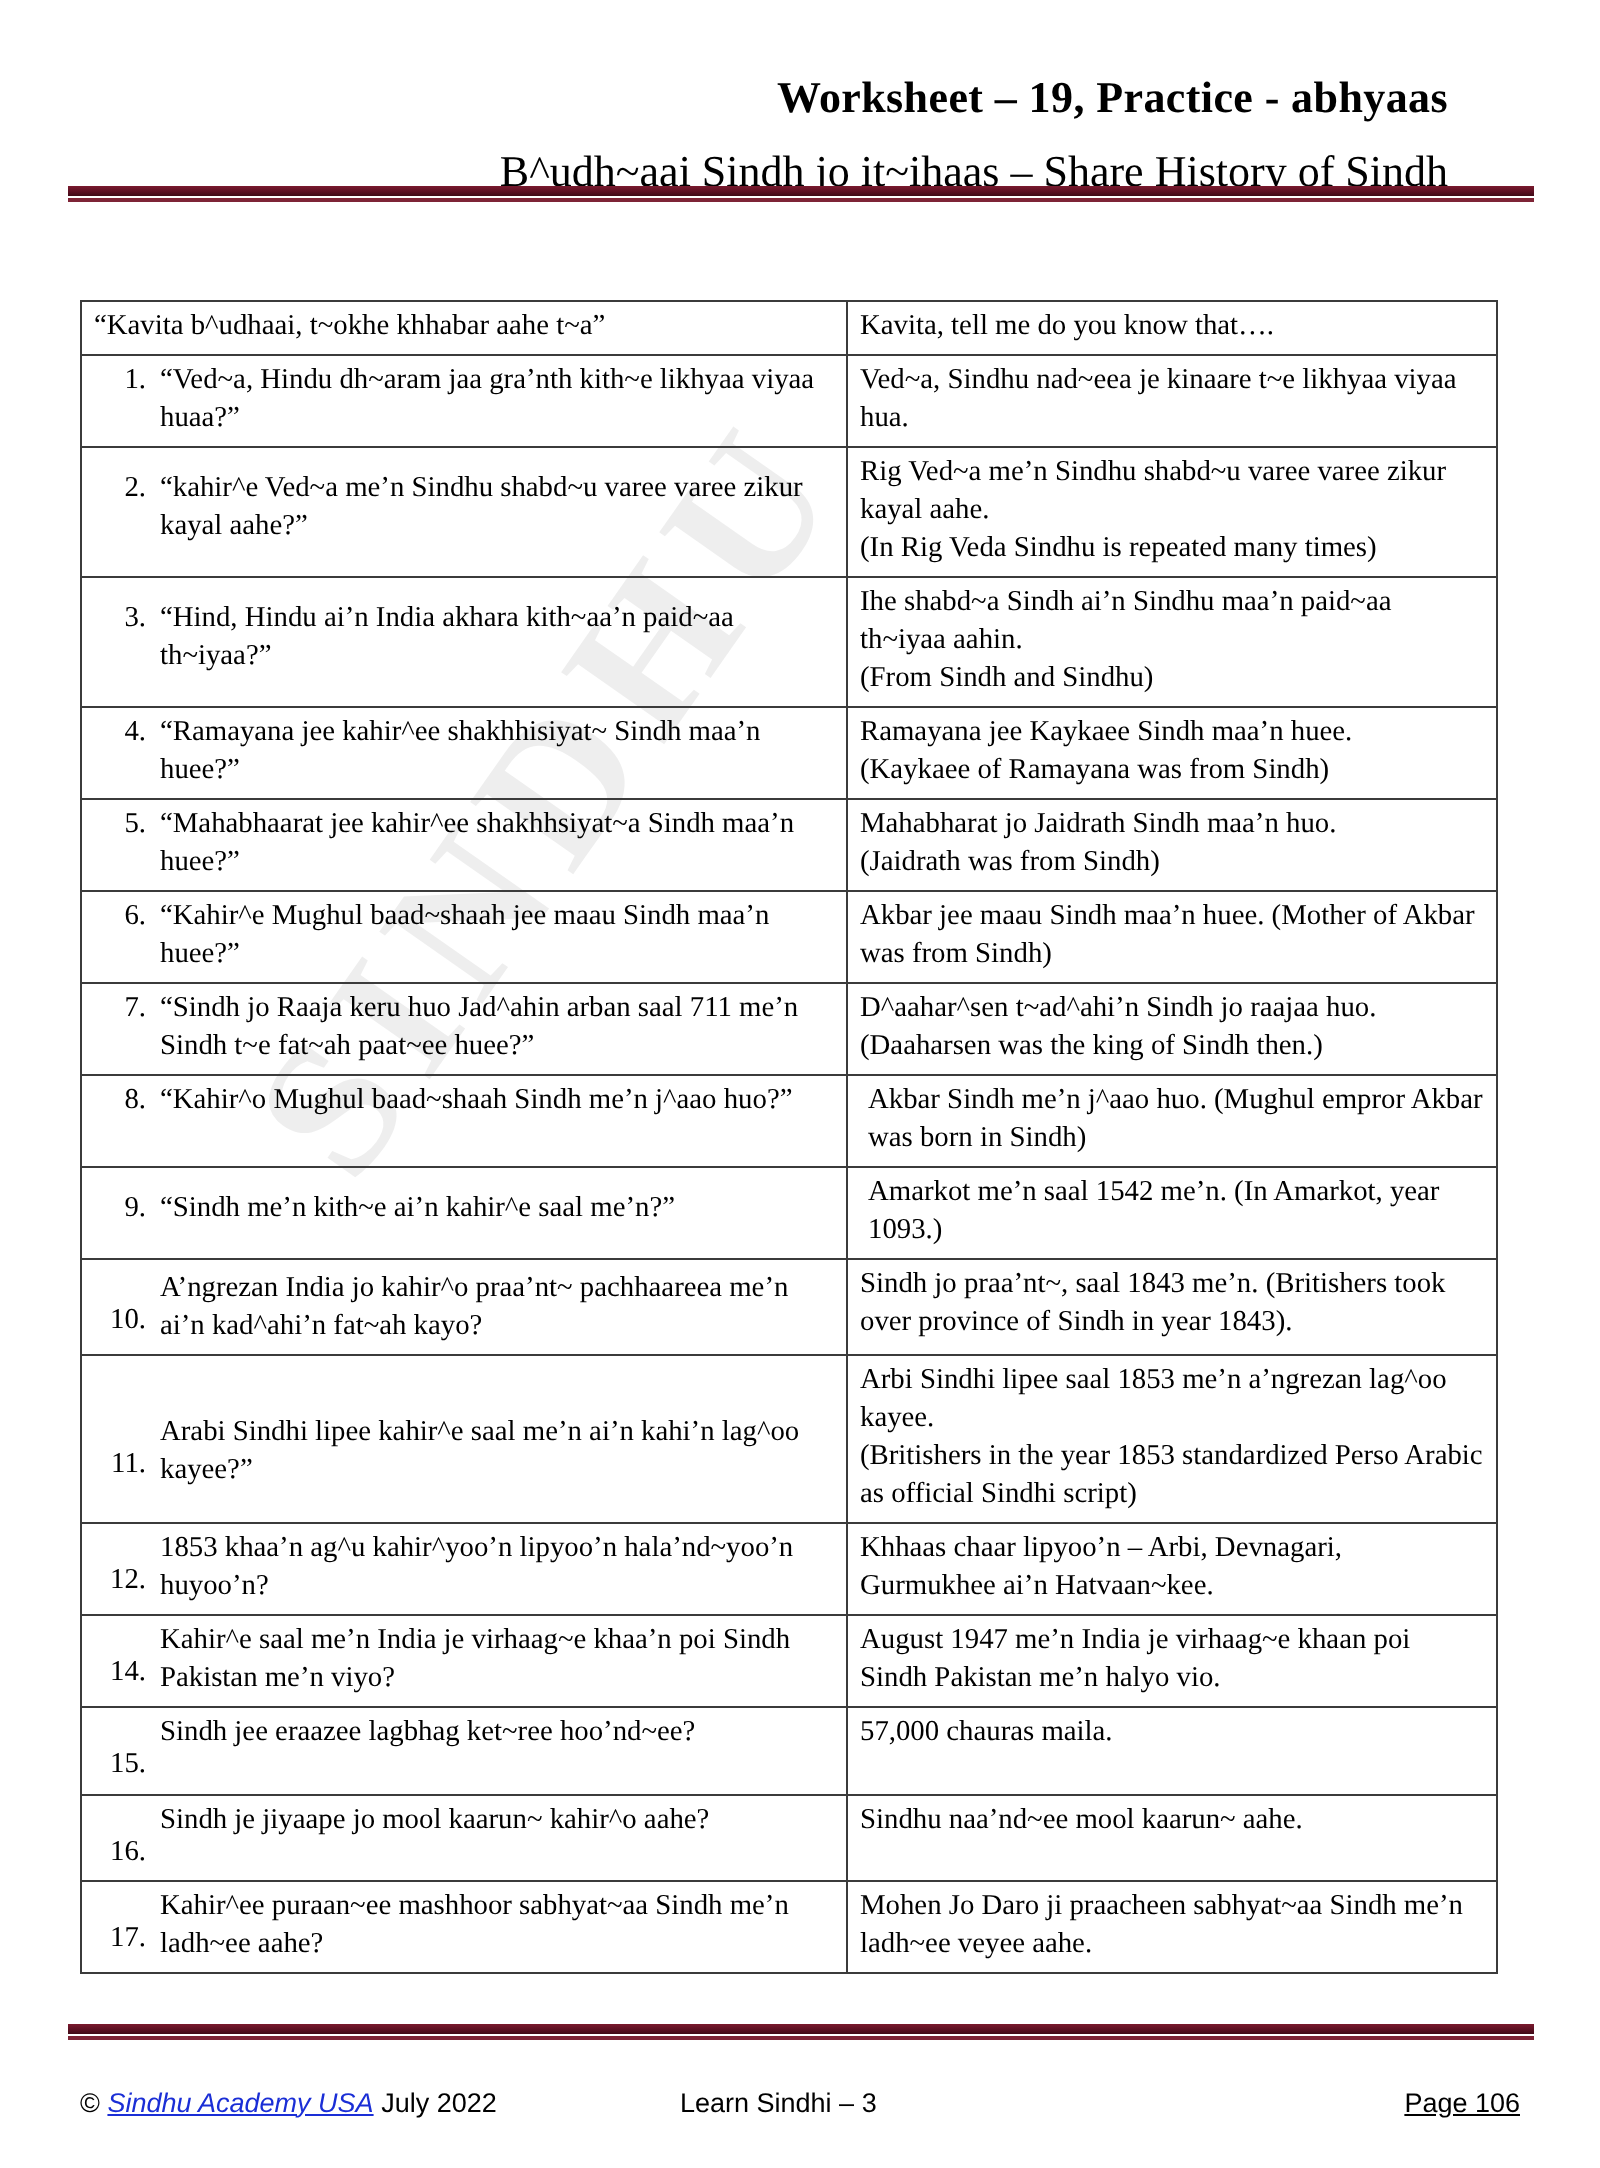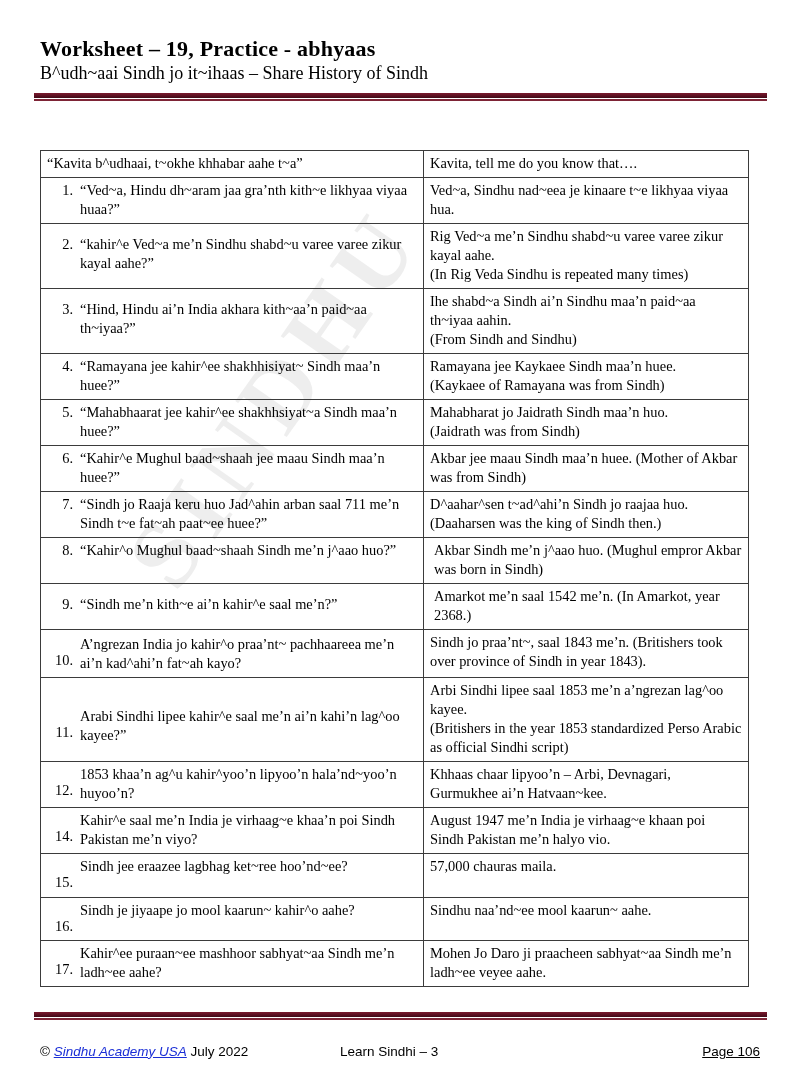--- a/index.html
+++ b/index.html
@@ -45,35 +45,35 @@
     color: rgba(120,120,125,0.13);
     white-space: nowrap;
   }
 
   
   .doc-header {
     position: absolute;
     left: 40px;
     top: 36px;
     width: 684px;
-    text-align: left;
+    text-align: right;
     z-index: 2;
   }
   .doc-title {
     font-size: 22px;
     font-weight: bold;
     line-height: 1.15;
     letter-spacing: 0.2px;
     white-space: nowrap;
   }
   .doc-subtitle {
-    font-size: 18px;
+    font-size: 22px;
     font-weight: normal;
     line-height: 1.2;
-    margin-top: 2px;
+    margin-top: 12px;
     white-space: nowrap;
   }
   .header-rule {
     position: absolute;
     left: 34px;
     top: 93px;
     width: 733px;
     z-index: 2;
   }
   .header-rule .bar-thick {
@@ -309,21 +309,21 @@
       </tr>
 
       <tr>
         <td class="col-q tall-9">
           <div class="q-cell">
             <span class="q-num">9.</span>
             <span class="q-text">“Sindh me’n kith~e ai’n kahir^e saal me’n?”</span>
           </div>
         </td>
         <td class="col-a">
-          <span class="a-text a-pad"> Amarkot me’n saal 1542 me’n. (In Amarkot, year 2368.)</span>
+          <span class="a-text a-pad"> Amarkot me’n saal 1542 me’n. (In Amarkot, year 1093.)</span>
         </td>
       </tr>
 
       <tr>
         <td class="col-q tall-10">
           <div class="q-cell q-indent-lg">
             <span class="q-num">10.</span>
             <span class="q-text">A’ngrezan India jo kahir^o praa’nt~ pachhaareea me’n ai’n kad^ahi’n fat~ah kayo?</span>
           </div>
         </td>

